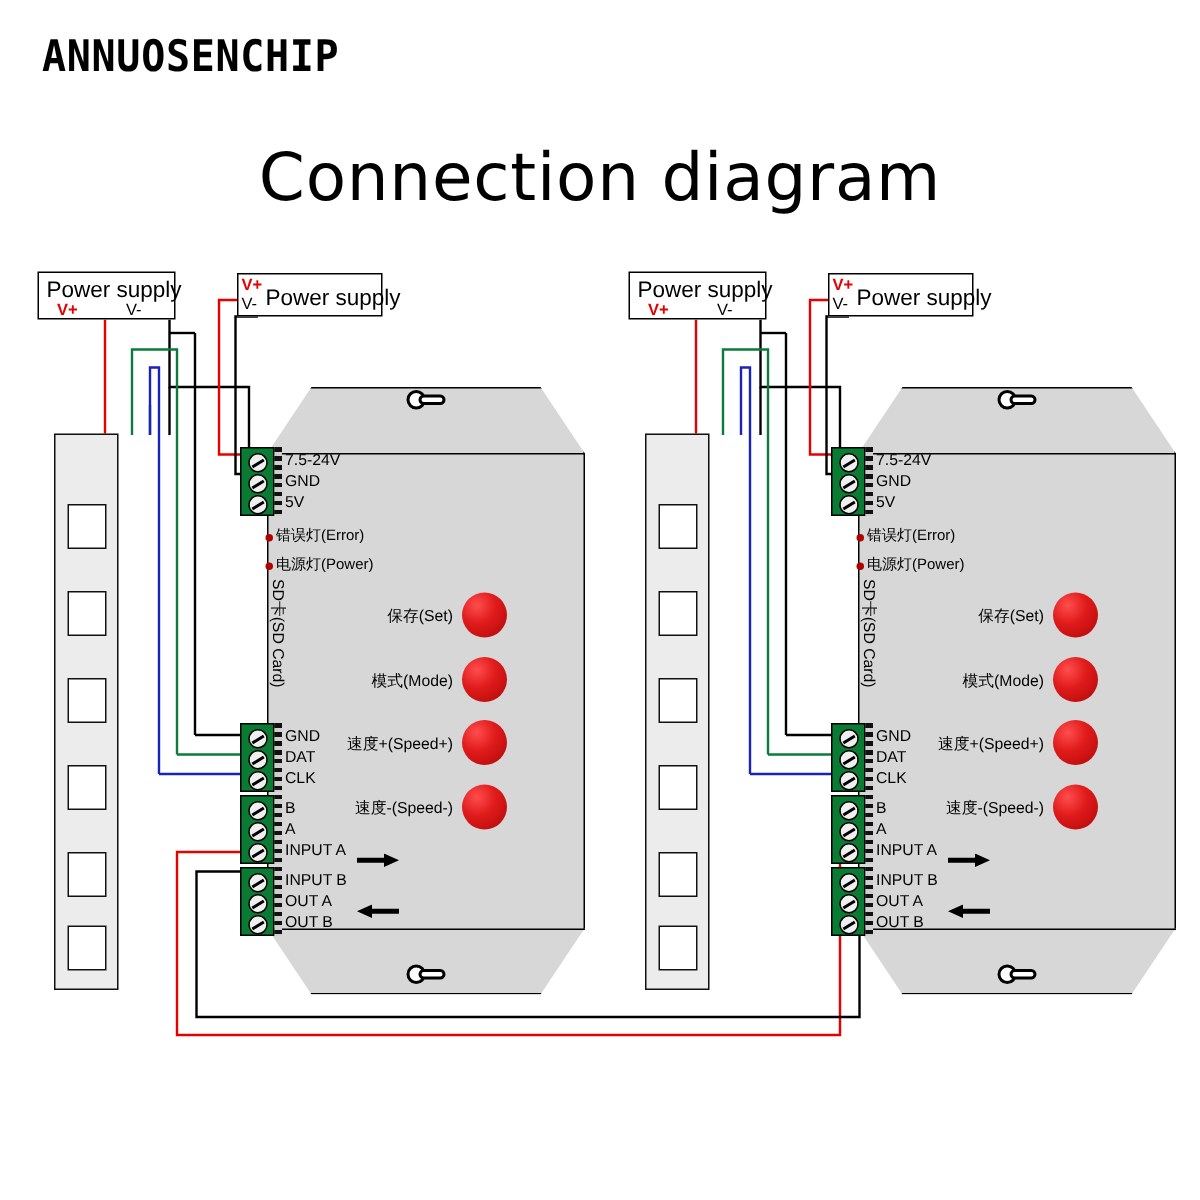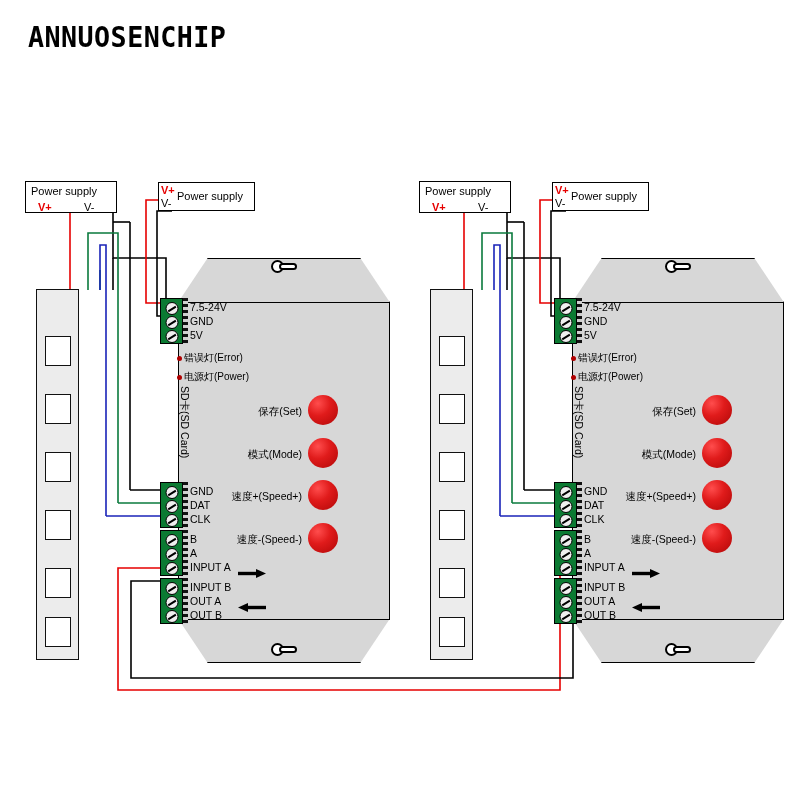--- a/index.html
+++ b/index.html
@@ -13,21 +13,21 @@
          transform:scaleX(.92);transform-origin:left top;white-space:nowrap;}
 
   .title{position:absolute;left:0;top:93px;width:800px;text-align:center;
          font-size:44px;font-weight:400;letter-spacing:.5px;
          font-family:"DejaVu Sans",sans-serif;}
 
   svg.wires{position:absolute;left:0;top:0;width:800px;height:800px;}
 
   
   .psu{position:absolute;border:1.6px solid #000;background:#fff;box-sizing:border-box;}
-  .psu .ttl{position:absolute;white-space:nowrap;font-size:11px;}
+  .psu .ttl{position:absolute;white-space:nowrap;font-size:15px;}
   .psu .vp{position:absolute;color:#e60000;font-weight:bold;font-size:11px;white-space:nowrap;}
   .psu .vn{position:absolute;color:#000;font-size:11px;white-space:nowrap;}
 
   
   .strip{position:absolute;border:1.8px solid #111;background:#ececec;box-sizing:border-box;}
   .strip i{position:absolute;display:block;background:#fff;border:1.5px solid #111;box-sizing:border-box;}
 
   
   .ctrl{position:absolute;}
   .ctrl .body{position:absolute;left:0;top:0;width:100%;height:100%;
@@ -59,20 +59,21 @@
        background:radial-gradient(circle at 33% 28%,#ff4d4d 0%,#e01b1b 42%,#b00707 100%);}
   .btnlbl{position:absolute;font-size:10.5px;white-space:nowrap;line-height:1;text-align:right;}
   .arw{position:absolute;width:28px;height:9px;}
 </style>
 </head>
 <body>
 
 <div id="stage">
 
   <div class="brand">ANNUOSENCHIP</div>
+  <div class="title">Connection diagram</div>
 
   <svg class="wires" viewBox="0 0 800 800">
     <g fill="none" stroke-width="1.6">
 
       <path d="M70,213 L70,290" stroke="#e60000"></path>
 
       <path d="M113,213 L113,258 L166,258 L166,307" stroke="#000000"></path>
 
       <path d="M100,270 L100,290" stroke="#0a7a3d"></path>
       <path d="M100,270 L180,270 L180,290" stroke="#0a7a3d" opacity="0"></path>

